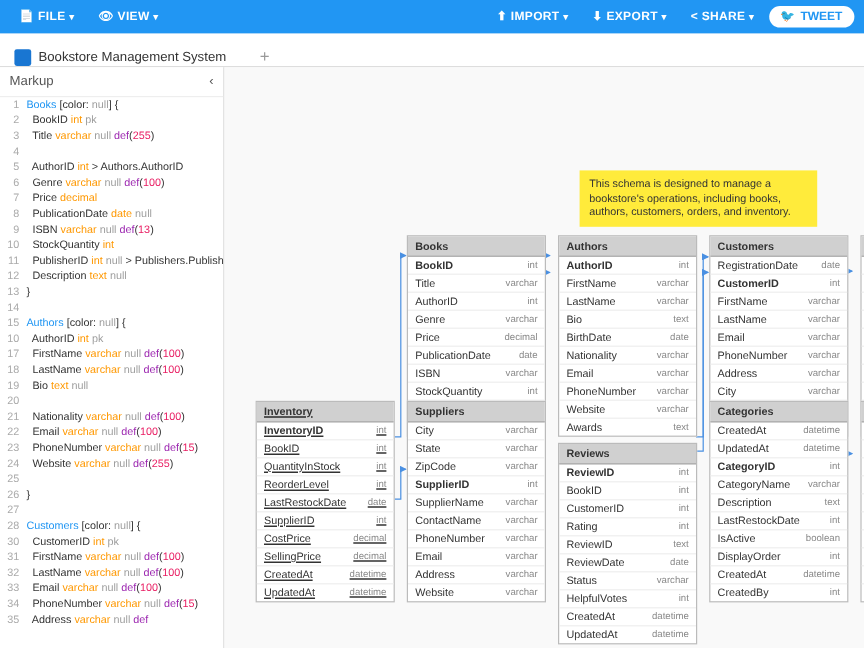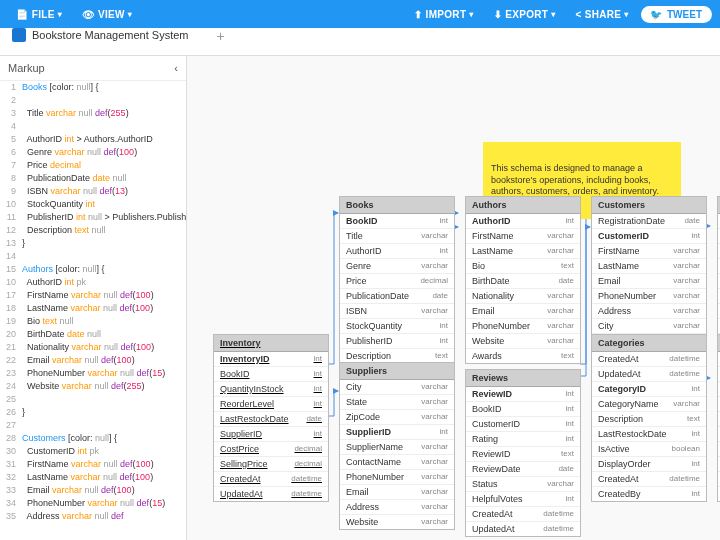--- a/index.html
+++ b/index.html
@@ -3,38 +3,38 @@
 <meta charset="utf-8">
 <style>
 *{box-sizing:border-box;margin:0;padding:0;font-family:-apple-system,BlinkMacSystemFont,"Segoe UI",Helvetica,Arial,sans-serif}
 body{width:720px;height:540px;overflow:hidden;background:#f5f5f5;font-size:10px}
 .topbar{background:#2196f3;height:28px;display:flex;align-items:center;padding:0 8px;color:#fff}
 .topbar-left{display:flex;gap:4px;align-items:center}
 .topbar-right{margin-left:auto;display:flex;gap:4px;align-items:center}
 .tb-btn{color:#fff;font-size:10px;font-weight:600;padding:4px 8px;display:flex;align-items:center;gap:3px;cursor:pointer;letter-spacing:.3px}
 .tweet-btn{background:#fff;color:#2196f3;border-radius:12px;padding:3px 10px;font-size:10px;font-weight:600;display:flex;align-items:center;gap:4px;cursor:pointer}
 .chev{font-size:8px}
-.tabbar{background:#fff;height:28px;display:flex;align-items:flex-start;border-bottom:1px solid #ddd;padding:0 8px;gap:20px}
+.tabbar{background:#fff;height:28px;display:flex;align-items:flex-end;border-bottom:1px solid #ddd;padding:0 8px;gap:20px}
 .tab{display:flex;align-items:center;gap:6px;font-size:11px;color:#333;padding:0 4px;cursor:pointer}
 .tab-icon{width:14px;height:14px;background:#1976d2;border-radius:2px;display:flex;align-items:center;justify-content:center}
 .tab-add{color:#999;font-size:14px;cursor:pointer;padding:0 4px}
 .main{display:flex;height:484px}
 .sidebar{width:187px;background:#fff;border-right:1px solid #ddd;display:flex;flex-direction:column}
 .sb-head{display:flex;align-items:center;justify-content:space-between;padding:6px 8px;border-bottom:1px solid #eee;font-size:11px;color:#555}
 .editor{flex:1;overflow:auto;font-family:Menlo,Consolas,monospace;font-size:9px;line-height:13px}
 .line{display:flex}
 .ln{width:22px;text-align:right;padding-right:6px;color:#aaa;flex-shrink:0;user-select:none}
 .code{white-space:pre;color:#333;flex:1}
 .kw{color:#9c27b0}
 .ty{color:#ff9800}
 .fn{color:#2196f3}
 .nm{color:#e91e63}
 .nl{color:#9e9e9e}
 .canvas{flex:1;background:#f9f9f9;background-image:radial-gradient(#ddd 0.5px,transparent 0.5px);background-size:10px 10px;position:relative;overflow:hidden}
-.note{position:absolute;left:296px;top:86px;width:198px;background:#ffeb3b;padding:21px 8px;font-size:9px;color:#333;line-height:1.3}
+.note{position:absolute;left:296px;top:86px;width:198px;background:#ffeb3b;padding:6px 8px;font-size:9px;color:#333;line-height:1.3}
 .table{position:absolute;background:#fff;border:1px solid #bbb;font-size:9px;min-width:116px}
 .table-head{background:#d0d0d0;padding:3px 6px;font-weight:600;color:#333;border-bottom:1px solid #aaa}
 .table-row{display:flex;padding:2px 6px;border-bottom:1px solid #eee;gap:4px}
 .table-row:last-child{border-bottom:none}
 .col-name{flex:1;color:#333}
 .col-name.pk{font-weight:600}
 .col-type{color:#888;font-size:8px}
 svg.arrows{position:absolute;top:0;left:0;width:100%;height:100%;pointer-events:none}
 </style>
 </head>
@@ -90,20 +90,21 @@
       <span>Markup</span>
       <span>‹</span>
     </div>
     <div class="editor" id="editor">
         <div class="line">
           <div class="ln">1</div>
           <div class="code"><span class="fn">Books</span> [color: <span class="nl">null</span>] {</div>
         </div>
         <div class="line">
           <div class="ln">2</div>
+          <div class="code">  BookID <span class="ty">int</span> <span class="nl">pk</span></div>
         </div>
         <div class="line">
           <div class="ln">3</div>
           <div class="code">  Title <span class="ty">varchar</span> <span class="nl">null</span> <span class="kw">def</span>(<span class="nm">255</span>)</div>
         </div>
         <div class="line">
           <div class="ln">4</div>
           <div class="code"> </div>
         </div>
         <div class="line">
@@ -161,21 +162,20 @@
         <div class="line">
           <div class="ln">18</div>
           <div class="code">  LastName <span class="ty">varchar</span> <span class="nl">null</span> <span class="kw">def</span>(<span class="nm">100</span>)</div>
         </div>
         <div class="line">
           <div class="ln">19</div>
           <div class="code">  Bio <span class="ty">text</span> <span class="nl">null</span></div>
         </div>
         <div class="line">
           <div class="ln">20</div>
-          <div class="code">  BirthDate <span class="ty">date</span> <span class="nl">null</span></div>
         </div>
         <div class="line">
           <div class="ln">21</div>
           <div class="code">  Nationality <span class="ty">varchar</span> <span class="nl">null</span> <span class="kw">def</span>(<span class="nm">100</span>)</div>
         </div>
         <div class="line">
           <div class="ln">22</div>
           <div class="code">  Email <span class="ty">varchar</span> <span class="nl">null</span> <span class="kw">def</span>(<span class="nm">100</span>)</div>
         </div>
         <div class="line">
@@ -452,21 +452,21 @@
         </div>
         <div class="table-row">
           <span class="col-name">CreatedAt</span>
           <span class="col-type">datetime</span>
         </div>
         <div class="table-row">
           <span class="col-name">UpdatedAt</span>
           <span class="col-type">datetime</span>
         </div>
       </div>
-      <div class="table" style="left: 152px; top: 278px; margin-top: 28px;">
+      <div class="table" style="left: 152px; top: 278px;">
         <div class="table-head">Suppliers</div>
         <div class="table-row">
           <span class="col-name">City</span>
           <span class="col-type">varchar</span>
         </div>
         <div class="table-row">
           <span class="col-name">State</span>
           <span class="col-type">varchar</span>
         </div>
         <div class="table-row">

